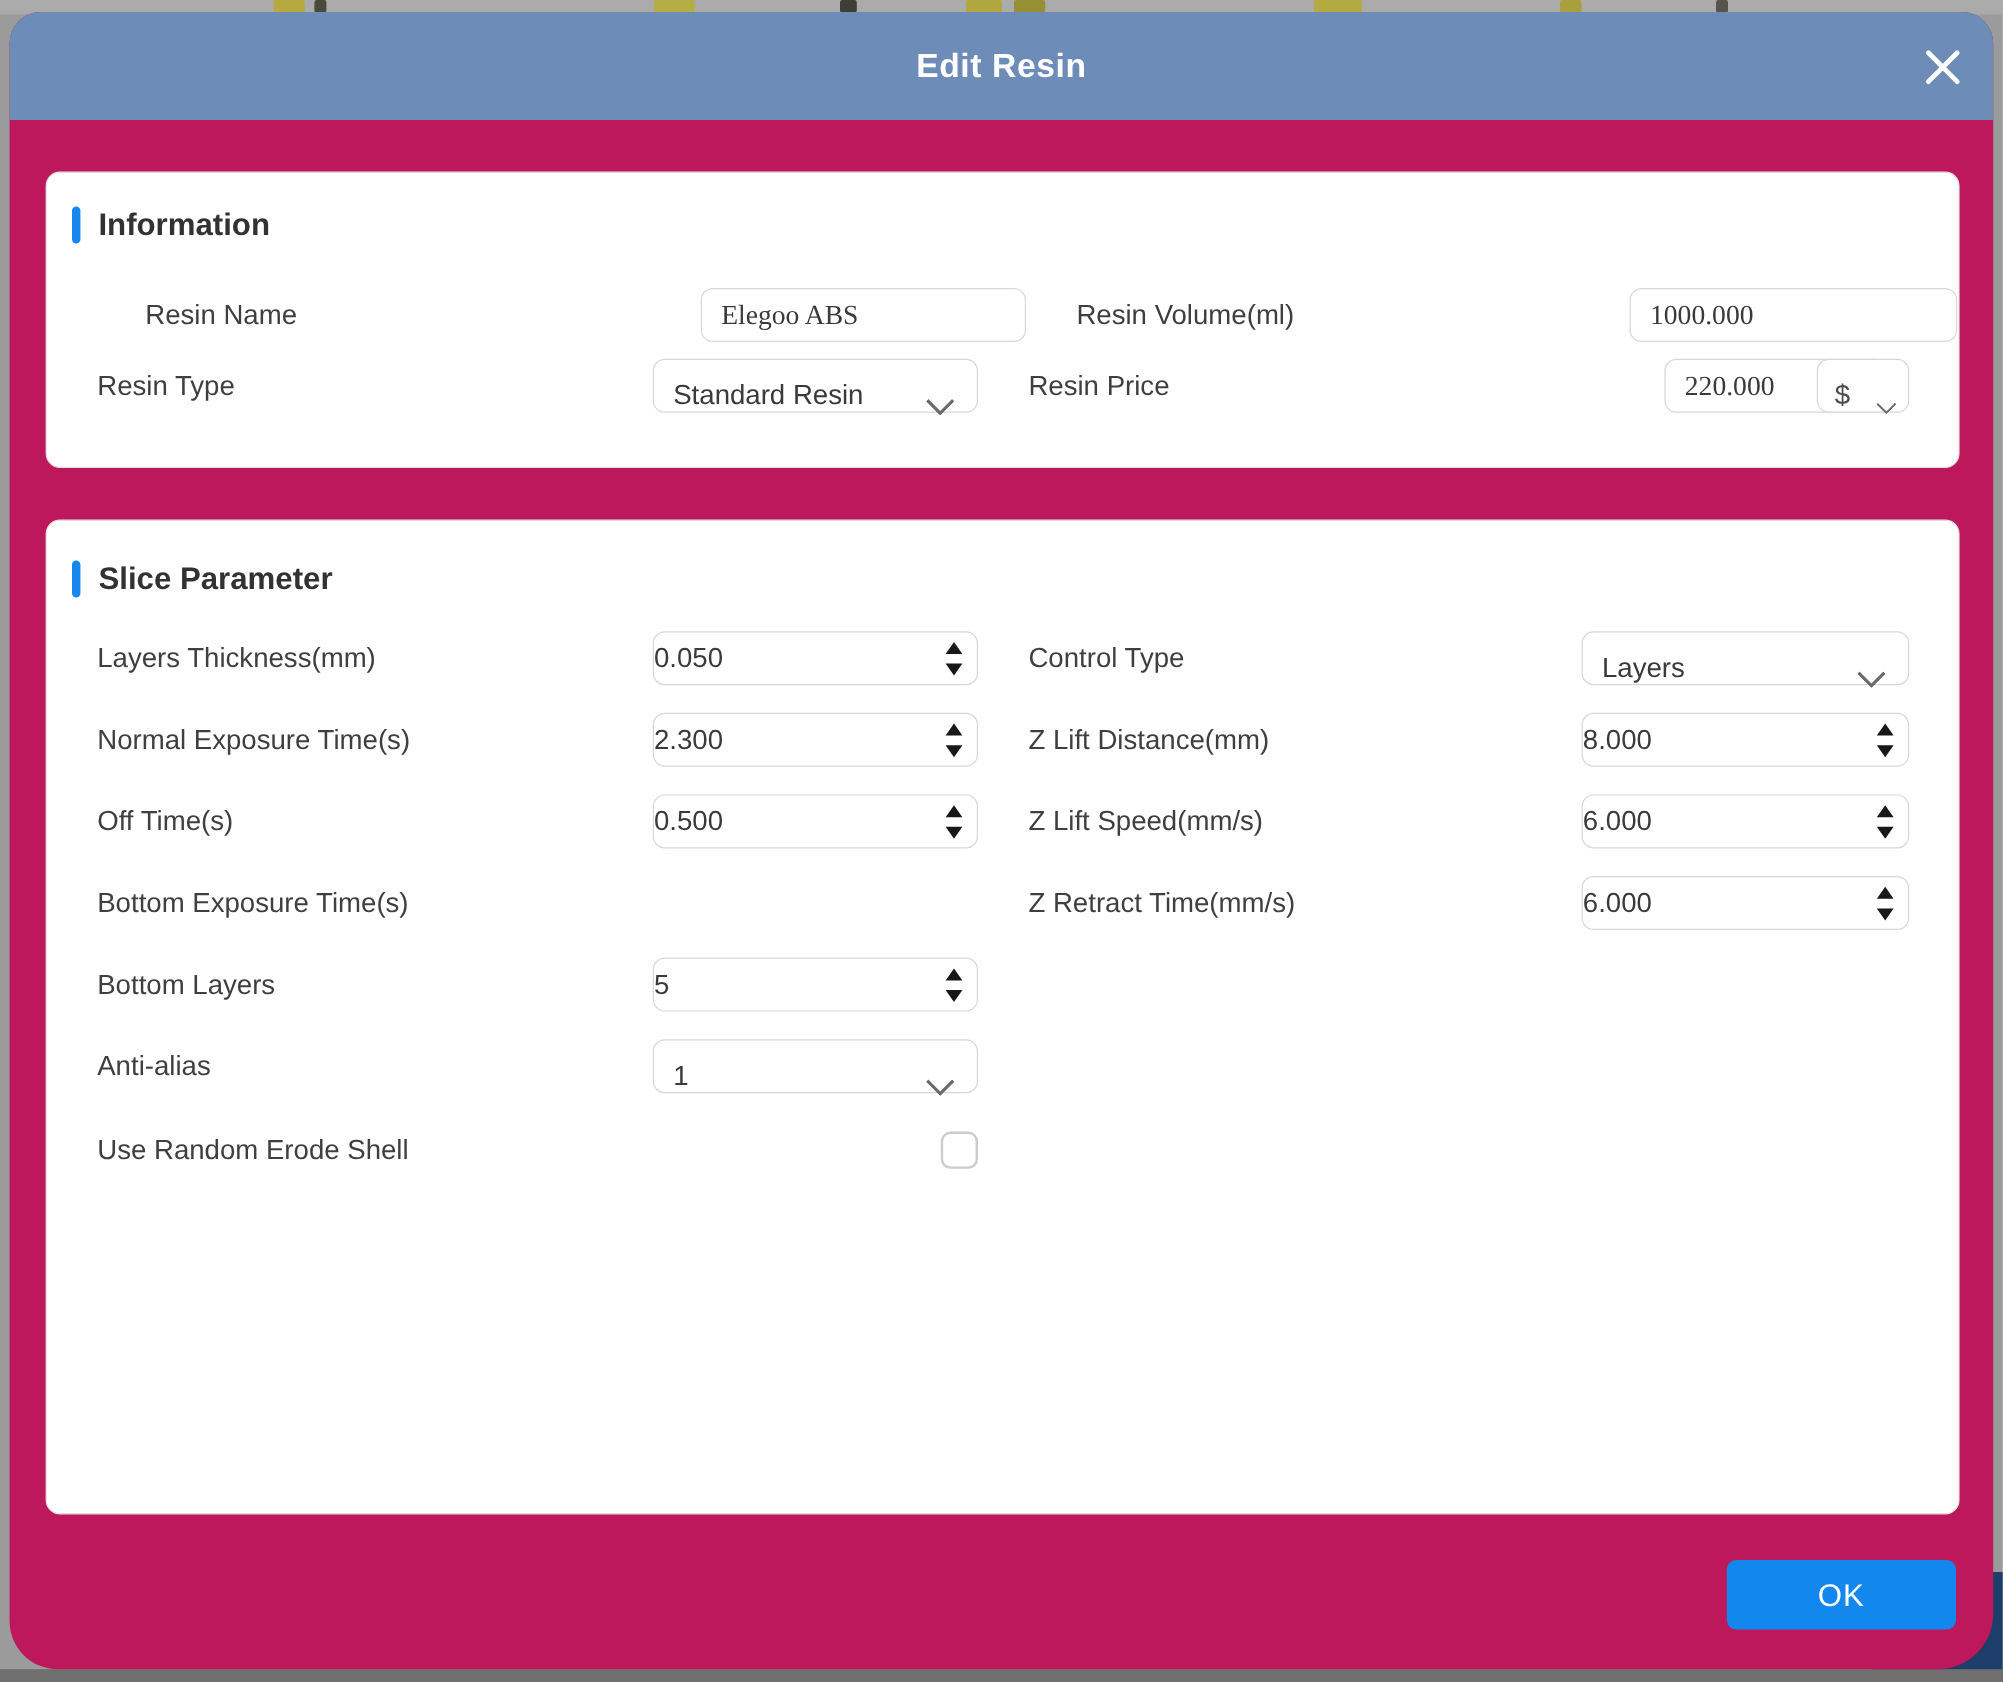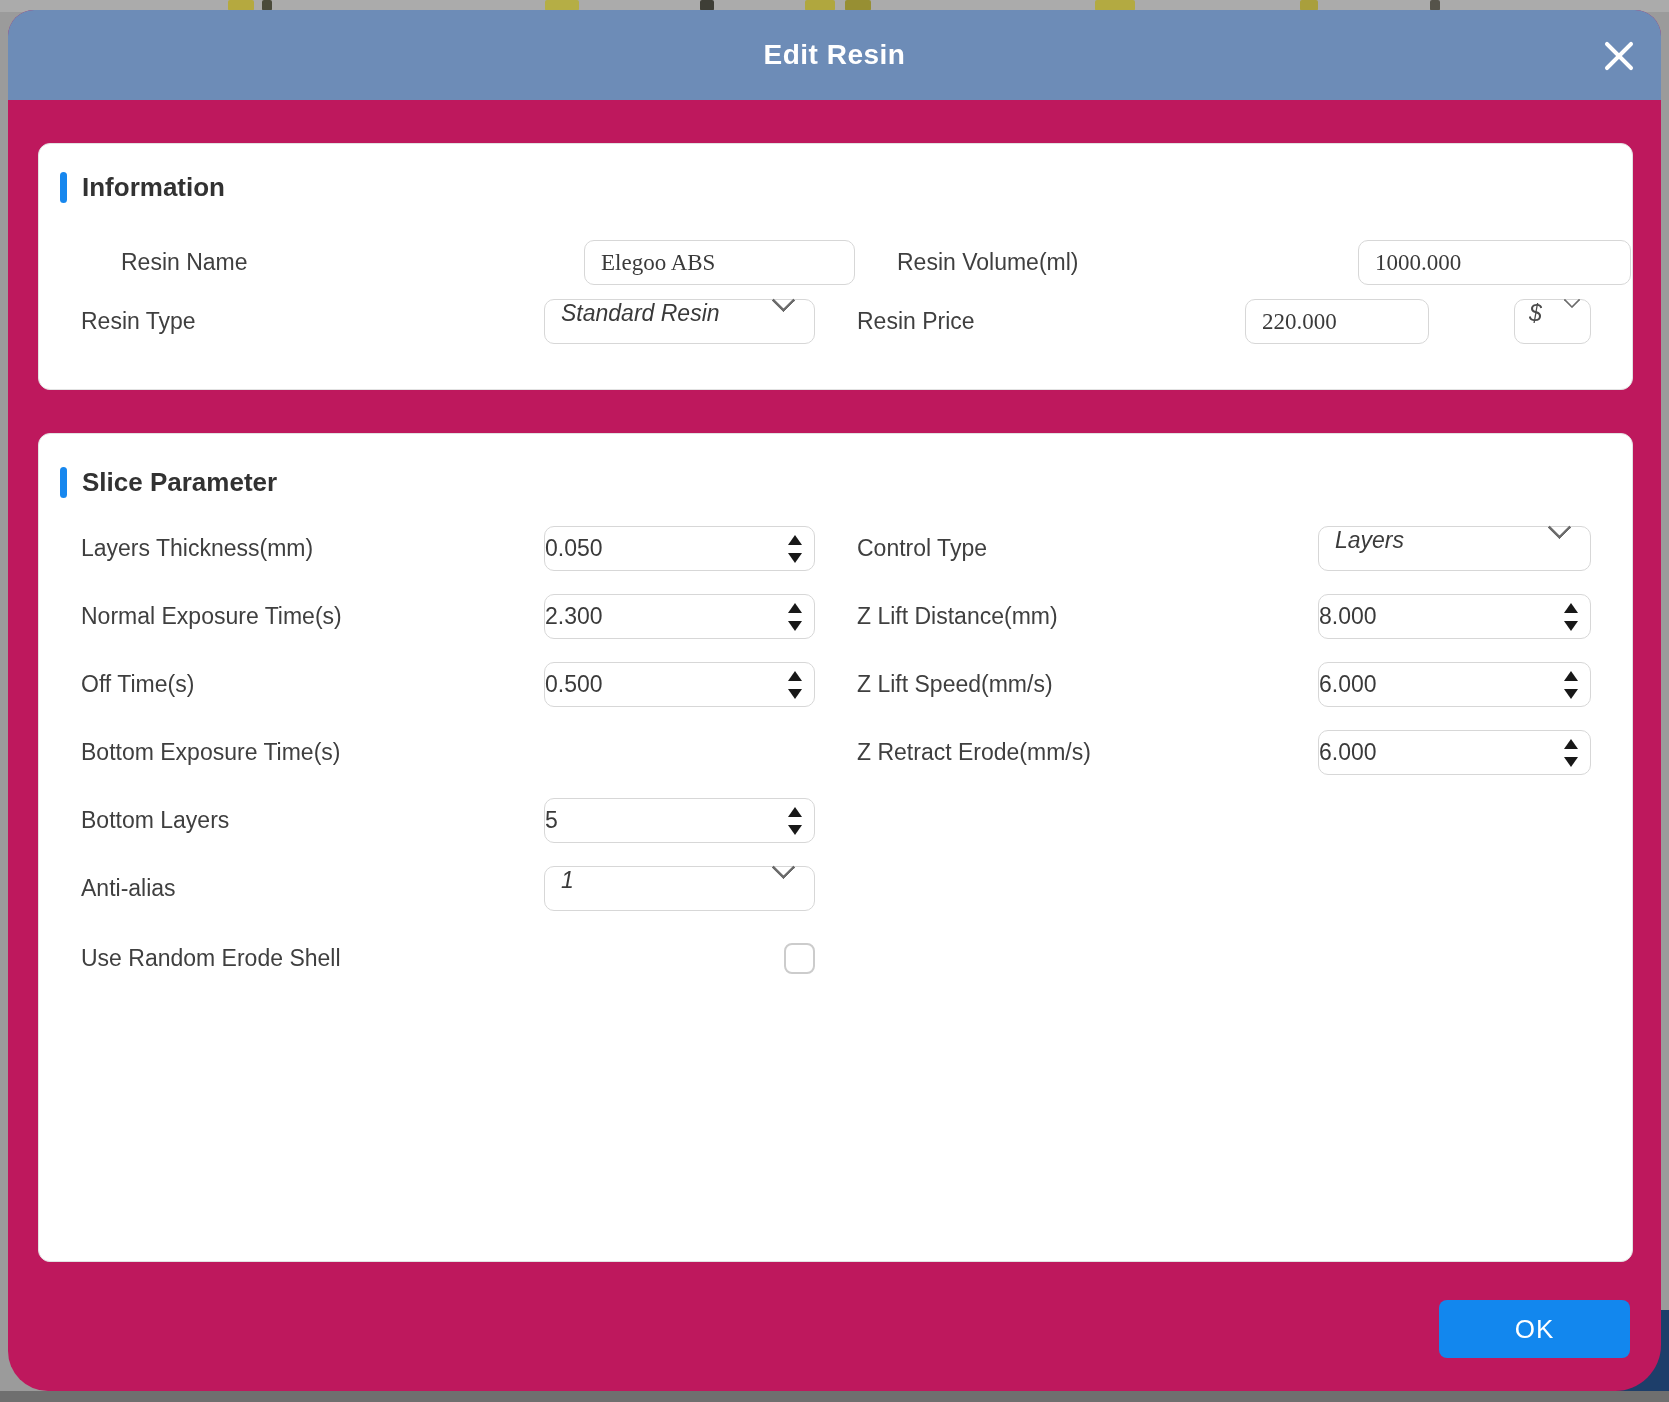--- a/index.html
+++ b/index.html
@@ -79,21 +79,21 @@
     position:absolute; height:45px;
     border:1px solid #d7d7d7; border-radius:10px;
     background:#ffffff; font-size:23px; color:#3a3a3a;
   }
   input.inp { padding:0 16px; outline:none;
     font-family:Liberation Serif, serif; }
   .col-l { left:505px;  width:271px; }
   .col-r { left:1279px; width:273px; }
 
   
-  .sel { display:flex; align-items:flex-start; padding:0 16px; cursor:pointer;font-style:italic; }
+  .sel { display:flex; align-items:flex-end; padding:0 16px; cursor:pointer; }
   .sel .sel-text { flex:1 1 auto; overflow:hidden; }
   .chev {
     width:17px; height:17px; flex:0 0 auto; margin:-8px 6px 0 0;
     border-right:3px solid #6b6b6b; border-bottom:3px solid #6b6b6b;
     transform:rotate(45deg); border-radius:1px;
   }
   .chev.small { width:12px; height:12px; margin:-6px 2px 0 0;
     border-width:2.5px; }
 
   
@@ -112,21 +112,21 @@
 
   
   .checkbox {
     position:absolute; left:745px; top:509px; width:31px; height:31px;
     border:2px solid #cccccc; border-radius:8px; background:#ffffff; cursor:pointer;
   }
 
   
   .card-info  .r1 { top:96px;margin-left:40px; }
   .card-info  .r2 { top:155px; }
-  .inp.price  { left:1206px; width:184px; }
+  .inp.price  { left:1348px; width:184px; }
   .sel.currency { left:1475px; width:77px; padding:0 10px 0 14px; color:#4a4a4a; }
 
   
   .card-slice .r1 { top:92px; }
   .card-slice .r2 { top:160px; }
   .card-slice .r3 { top:228px; }
   .card-slice .r4 { top:296px; }
   .card-slice .r5 { top:364px; }
   .card-slice .r6 { top:432px; }
   .card-slice .r7 { top:502px; }
@@ -258,21 +258,21 @@
 
     <div class="lbl right r3">Z Lift Speed(mm/s)</div>
     <div class="spinfield col-r r3">
       <span class="val">6.000</span>
       <span class="spin-ctl">
         <span class="tri up"></span>
         <span class="tri down"></span>
       </span>
     </div>
 
-    <div class="lbl right r4">Z Retract Erode(mm/s)</div>
+    <div class="lbl right r4">Z Retract Time(mm/s)</div>
     <div class="spinfield col-r r4">
       <span class="val">6.000</span>
       <span class="spin-ctl">
         <span class="tri up"></span>
         <span class="tri down"></span>
       </span>
     </div>
   </div>
 
   <button class="ok-btn">OK</button>

